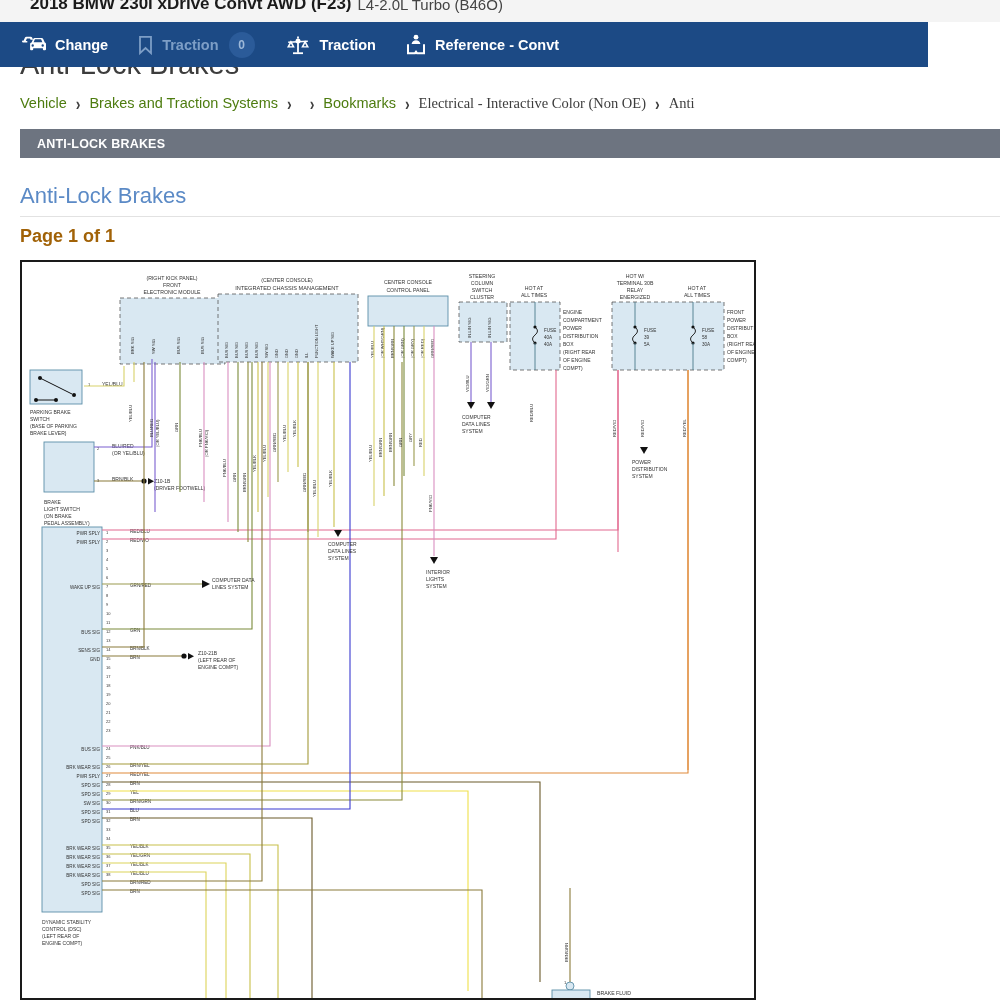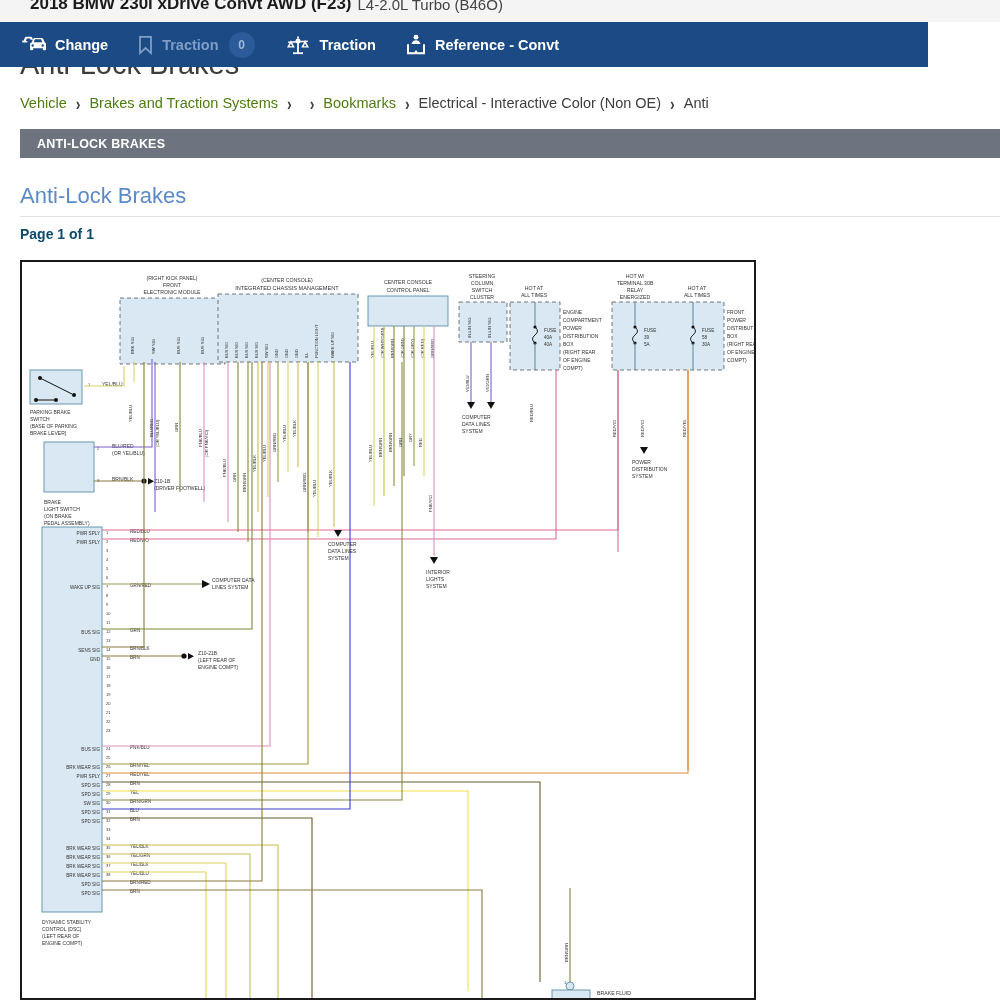--- a/index.html
+++ b/index.html
@@ -63,21 +63,21 @@
   #breadcrumb {
     position: absolute; top: 91px; left: 20px;
     width: 990px; height: 24px;
     display: flex; align-items: center;
     overflow: hidden; white-space: nowrap;
     z-index: 6;
   }
   .crumb {
     font-size: 14.5px; color: #4d7c0f; cursor: pointer;
   }
-  .crumb.current { color: #3d3d3d; cursor: default; }
+  .crumb.current { color: #3d3d3d; cursor: default; font-family: Liberation Serif, serif; }
   .crumb-sep {
     color: #3f3f3f; font-size: 14px; margin: 0 9px;
     font-weight: bold; transform: scaleY(1.35); display: inline-block;
   }
 
   
   #section-bar {
     position: absolute; top: 129px; left: 20px;
     width: 980px; height: 29px;
     background: #6d7480;
@@ -93,21 +93,21 @@
   #doc-title {
     position: absolute; top: 183px; left: 20px;
     font-size: 22px; color: #5b8ac6; font-weight: normal;
   }
   #doc-rule {
     position: absolute; top: 216px; left: 20px;
     width: 980px; height: 1px; background: #e2e2e2;
   }
   #page-count {
     position: absolute; top: 226px; left: 20px;
-    font-size: 14px; font-weight: bold; color: #0c4a6e;
+    font-size: 18px; font-weight: bold; color: #a16207;
   }
 
   
   #diagram-frame {
     position: absolute; top: 260px; left: 20px;
     width: 736px; height: 740px;
     border: 2px solid #1a1a1a;
     background: #ffffff;
     overflow: hidden;
   }

